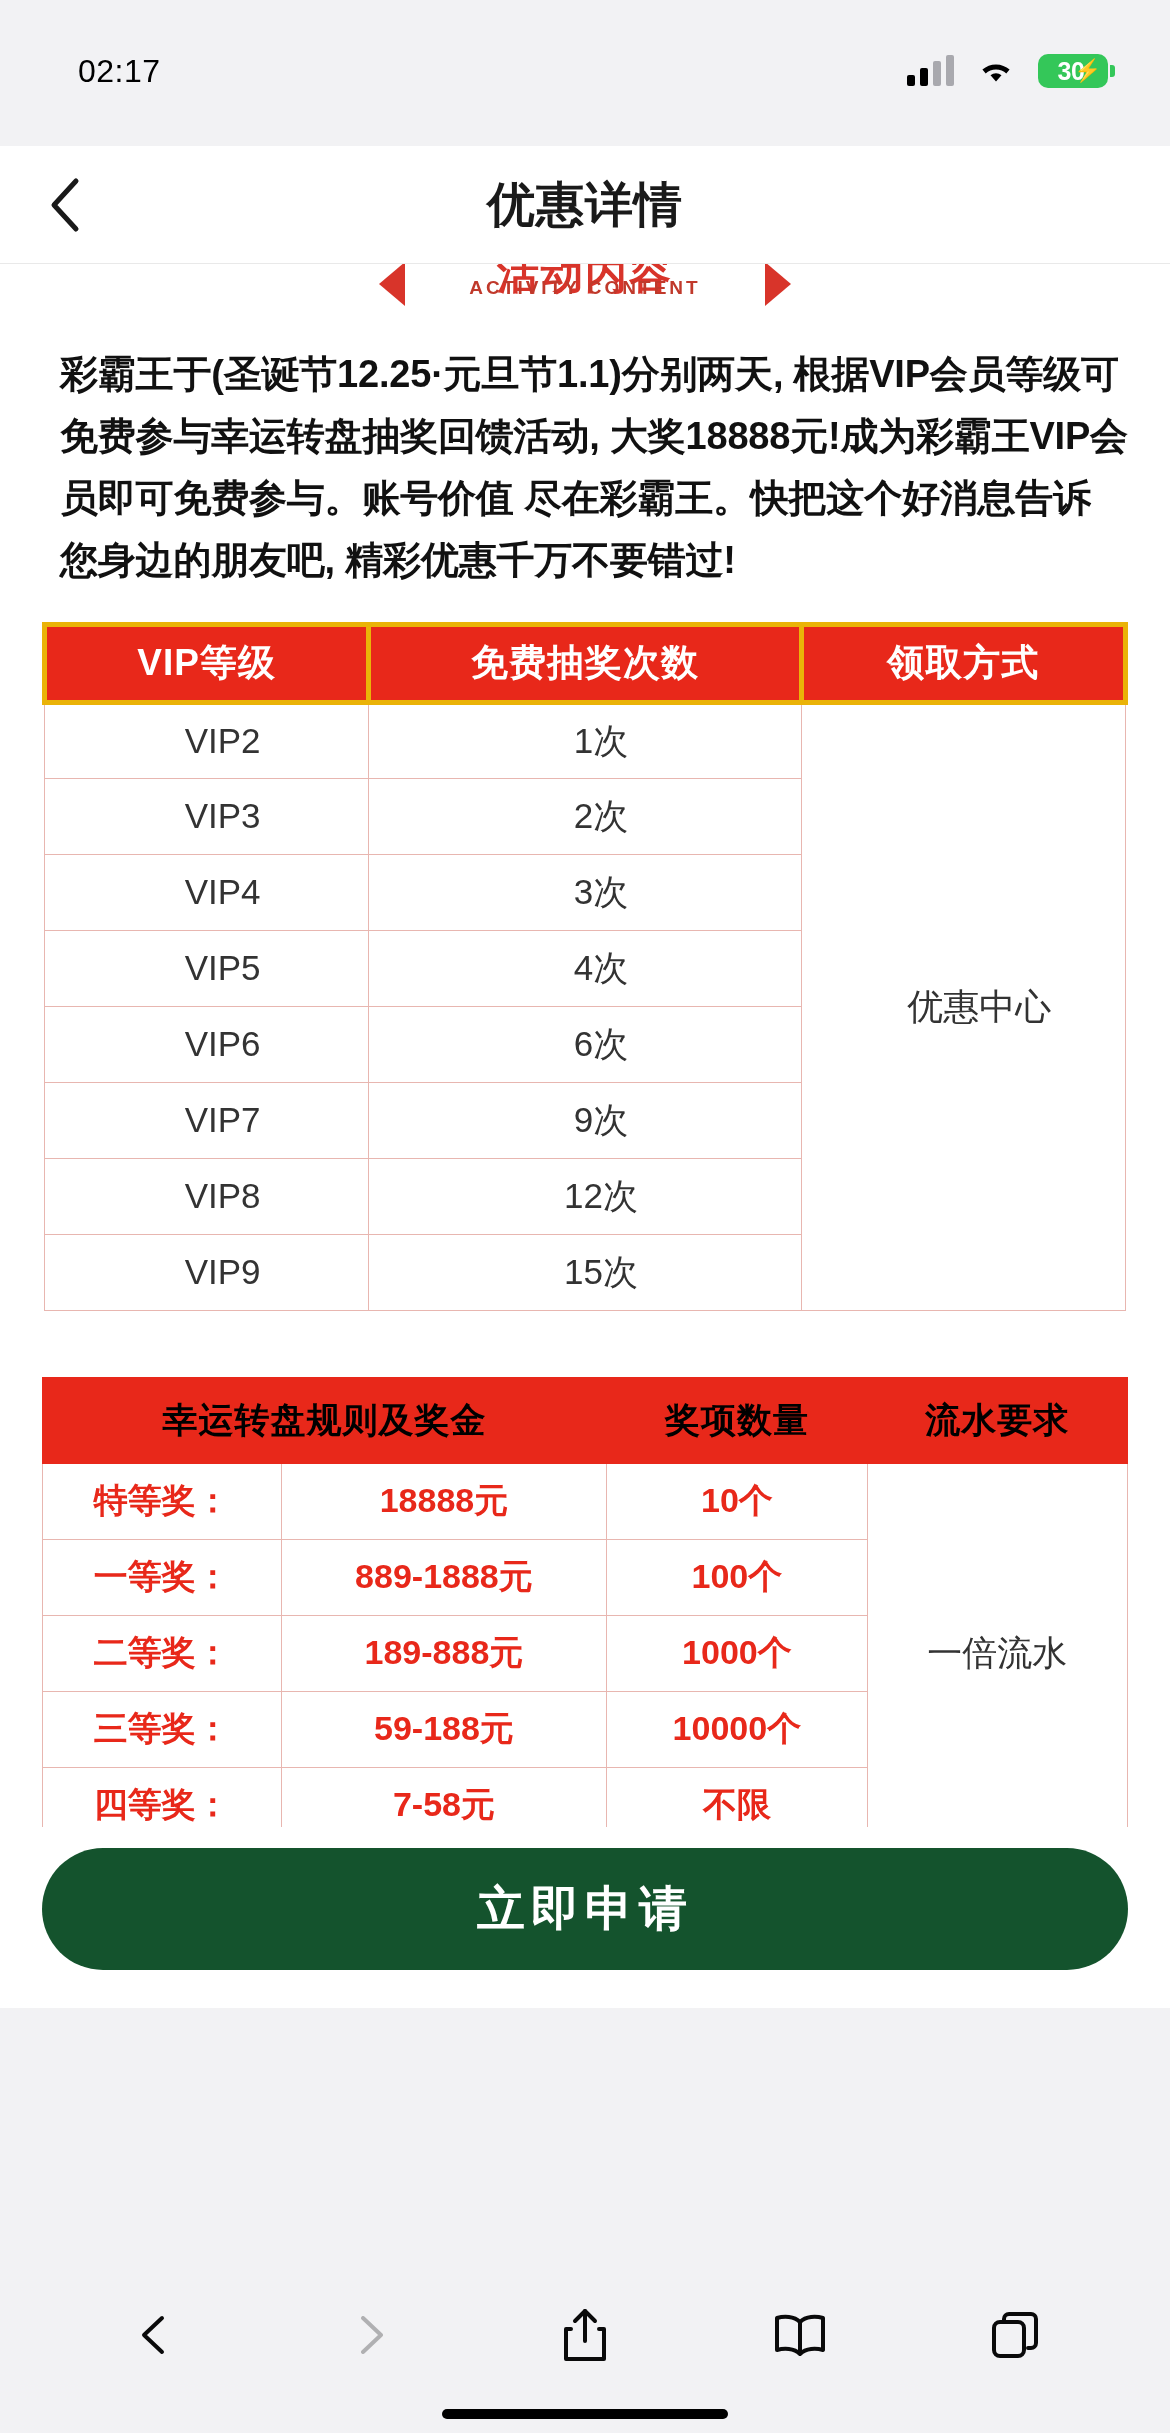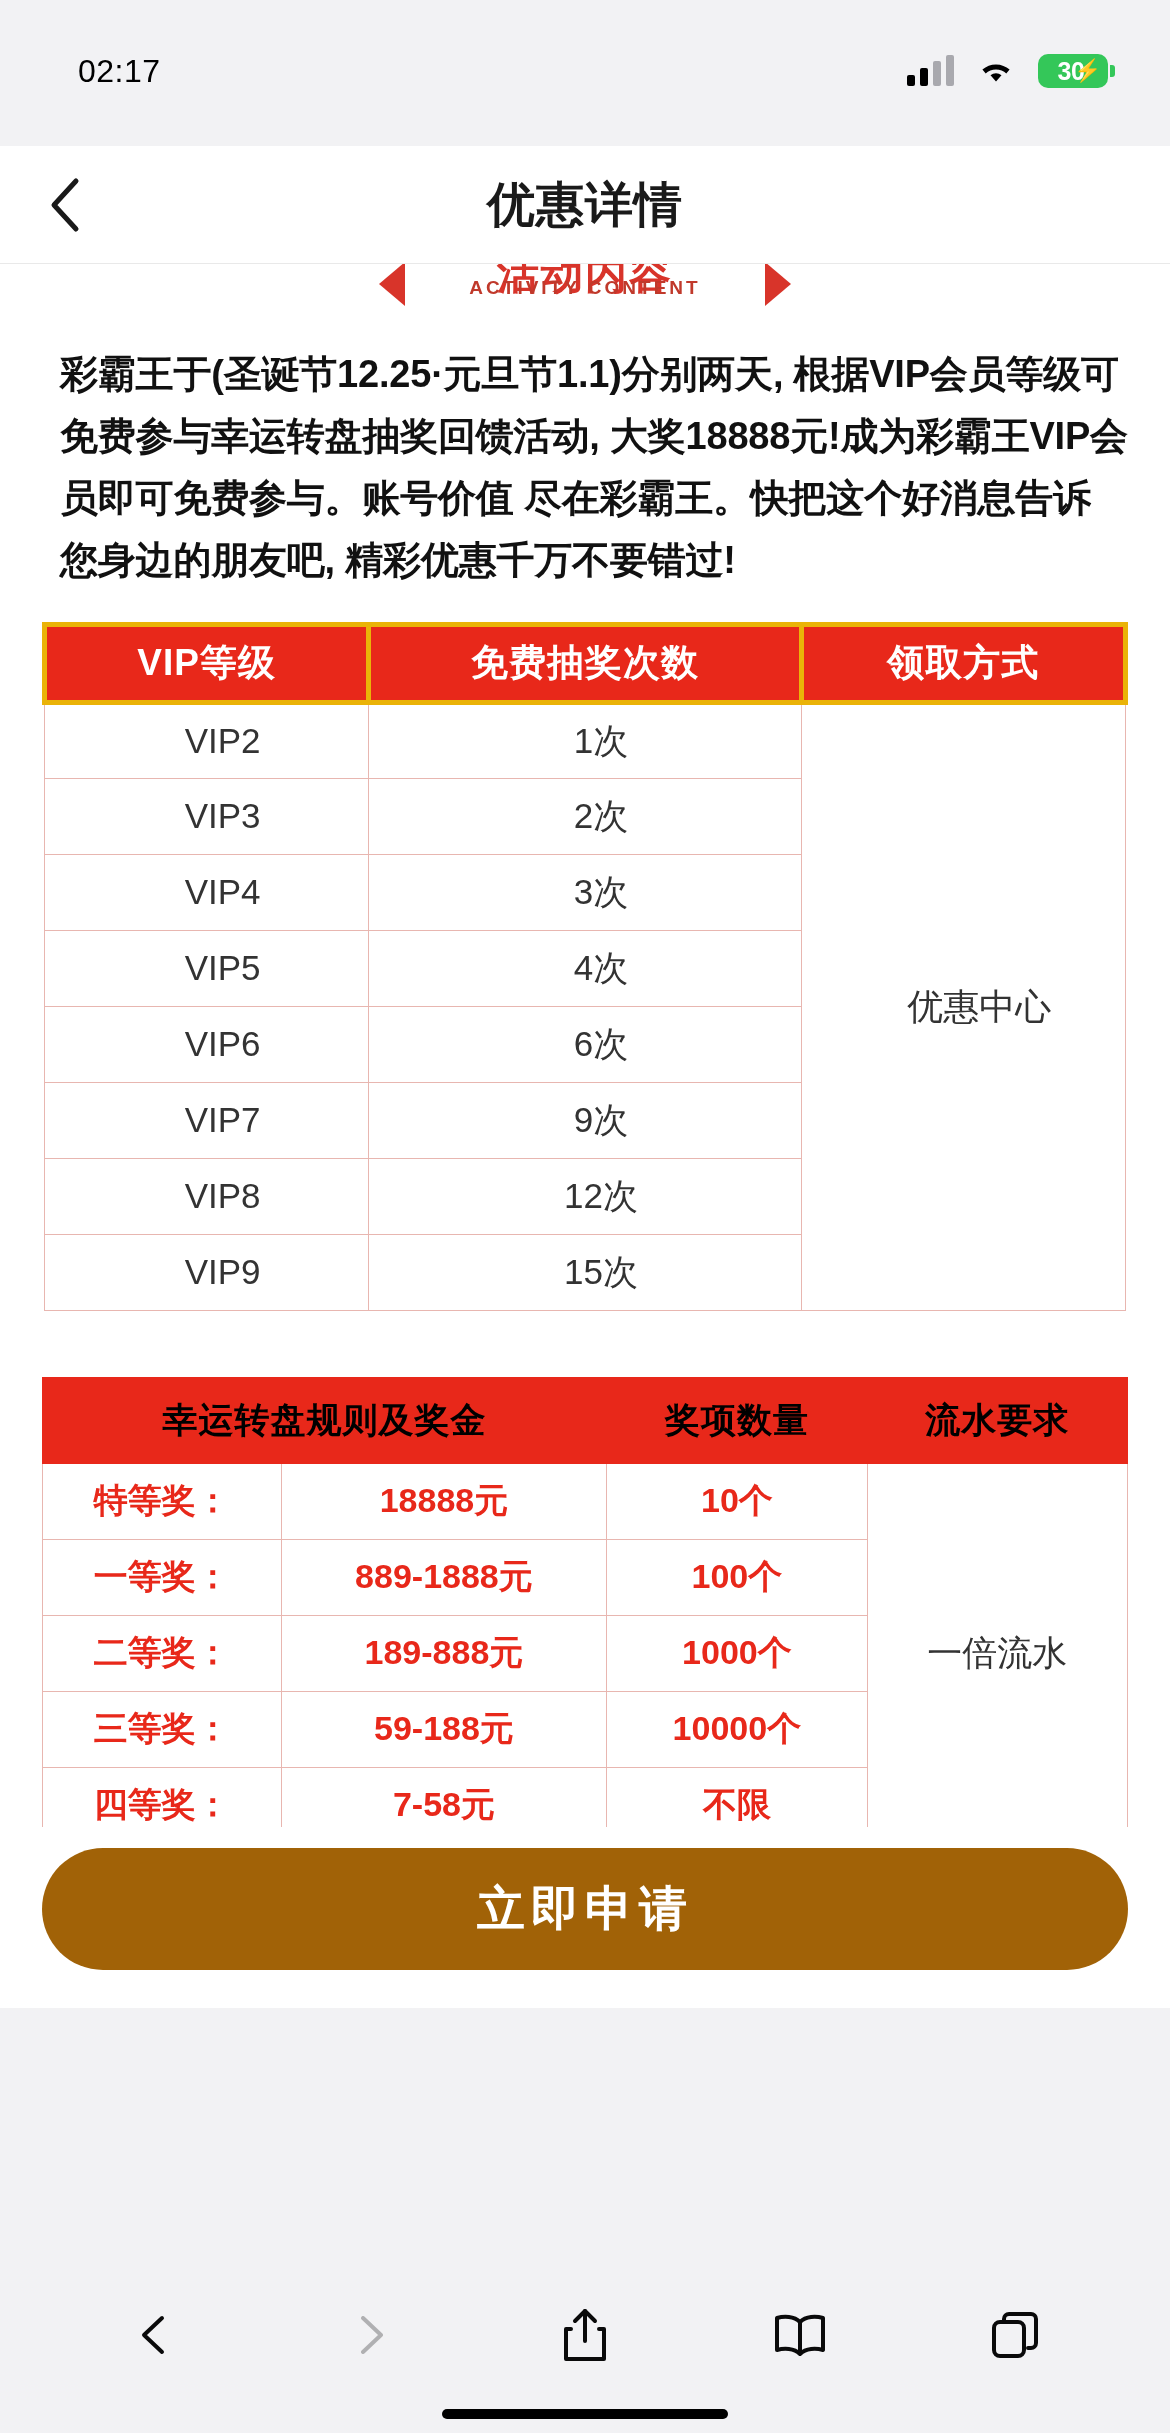--- a/index.html
+++ b/index.html
@@ -270,21 +270,21 @@
   
   .apply-wrap {
     position: absolute;
     left: 0; right: 0;
     bottom: 38px;
     padding: 0 42px;
   }
   .apply-btn {
     height: 122px;
     border-radius: 61px;
-    background: #a16207;
+    background: #14532d;
     color: #fff;
     font-size: 48px;
     font-weight: 700;
     letter-spacing: 6px;
     display: flex;
     align-items: center;
     justify-content: center;
     border: none;
     width: 100%;
     font-family: Liberation Serif, serif;

